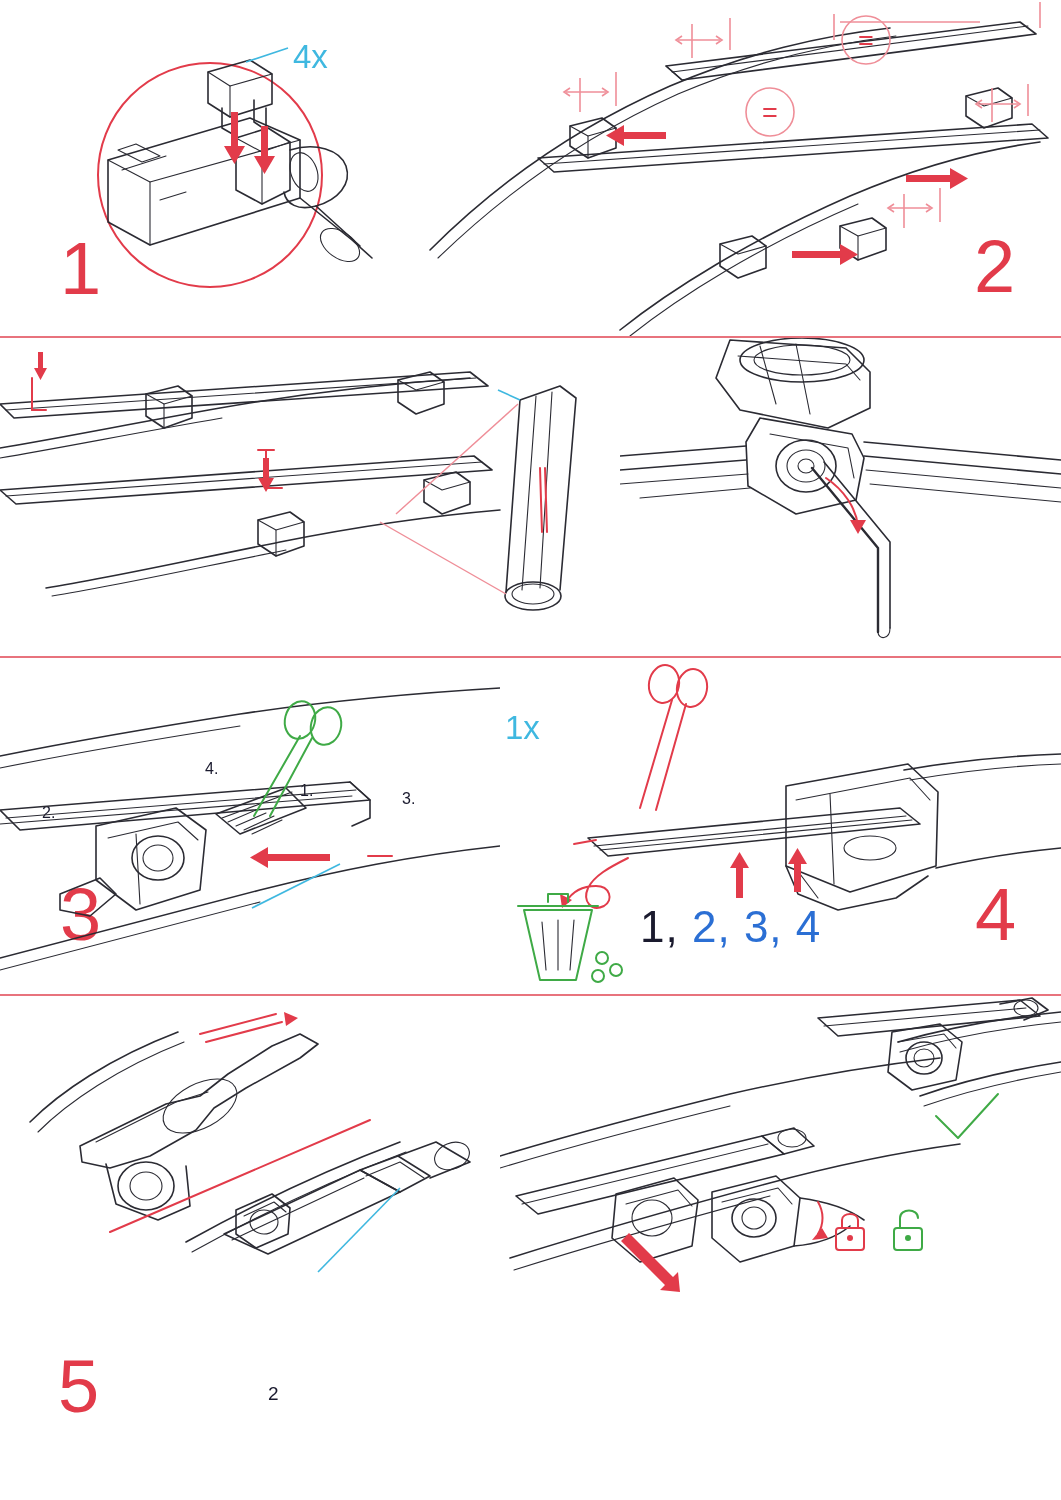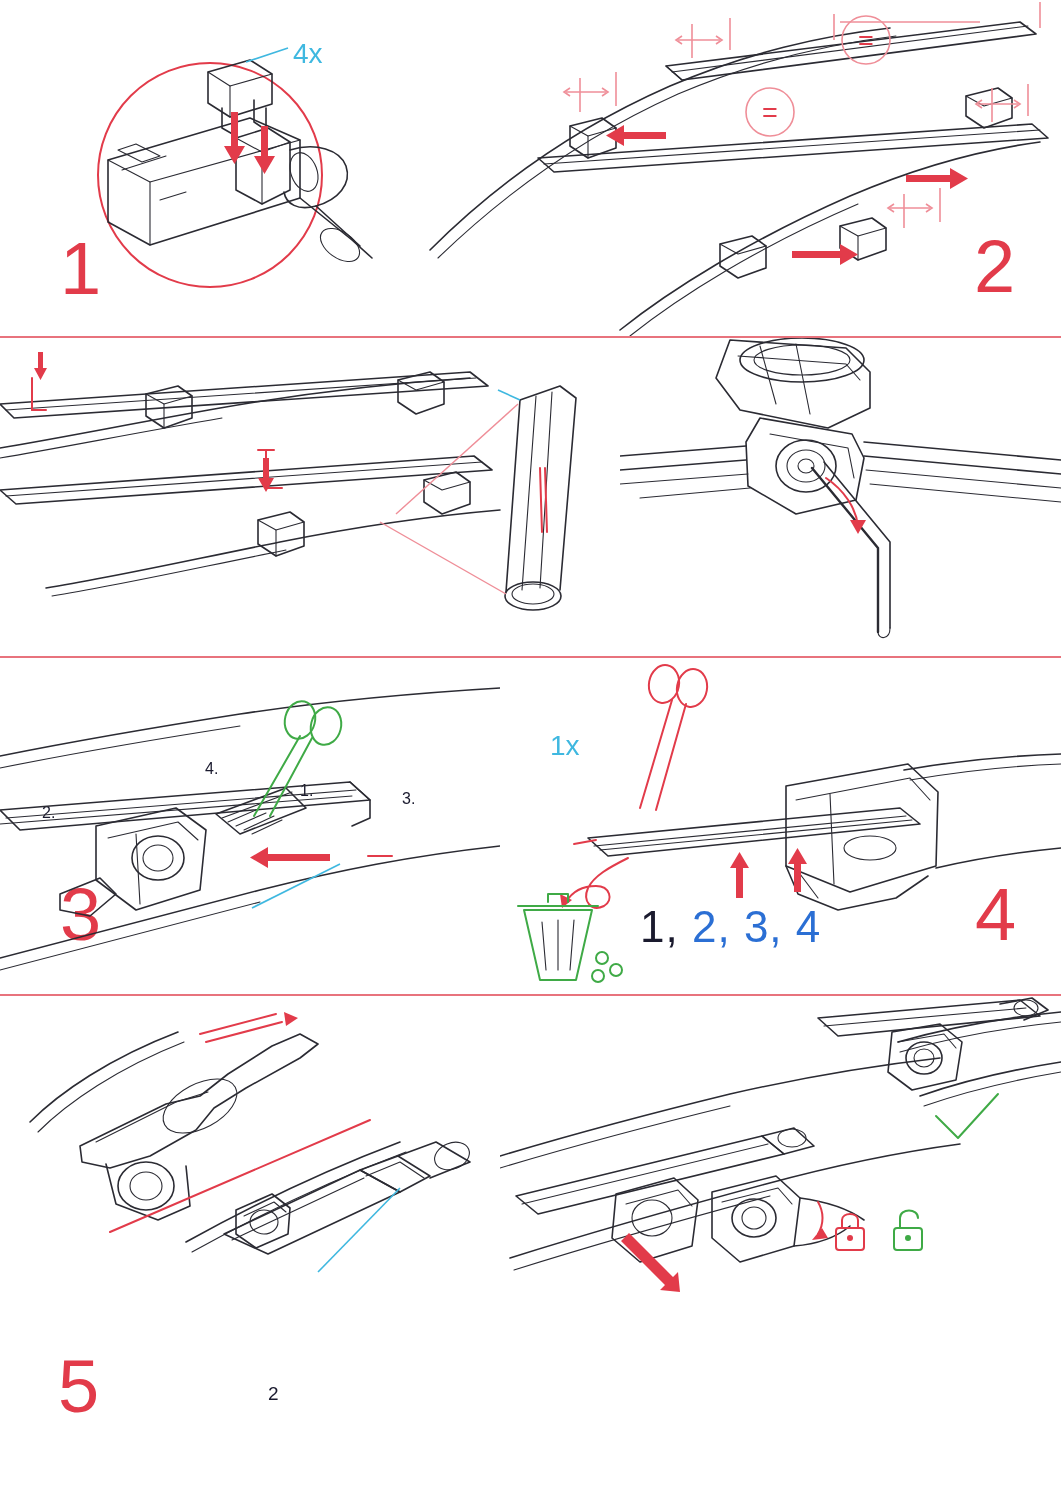--- a/index.html
+++ b/index.html
@@ -22,21 +22,21 @@
     font-family:"Liberation Sans", sans-serif;
     font-weight:400;
     color:#e23b4a;
     font-size:74px;
     line-height:1;
     letter-spacing:2px;
   }
   .qty{
     position:absolute;
     color:#3fb8e0;
-    font-size:28px;
+    font-size:33px;
     font-weight:400;
     font-family:"Liberation Sans", sans-serif;
   }
   .label-sm{
     position:absolute;
     font-size:16px;
     color:#1a1a2e;
   }
   .seq{
     position:absolute;
@@ -226,21 +226,21 @@
       <path class="red" d="M545 130 L547 194"></path>
       <path class="red" d="M540 130 L542 194"></path>
       <path class="lightred" d="M380 184 L506 256"></path>
       <path class="lightred" d="M396 176 L518 66"></path>
       <path class="cyan" d="M498 52 L520 62"></path>
     </svg>
     <div class="label-sm" style="left:205px;top:422px;">4.</div>
     <div class="label-sm" style="left:42px;top:466px;">2.</div>
     <div class="label-sm" style="left:300px;top:444px;">1.</div>
     <div class="label-sm" style="left:402px;top:452px;">3.</div>
-    <div class="qty" style="left:505px;top:392px;margin-left:45px;">1x</div>
+    <div class="qty" style="left:505px;top:371px;">1x</div>
     <div class="stepnum" style="left:60px;top:540px;">3</div>
   </div>
 
   <div class="panel" style="left:620px;top:338px;width:441px;height:318px;">
     <svg width="441" height="318" viewBox="0 0 441 318">
 
       <path class="ln" d="M110 2 L226 10 L250 34 L250 70 L208 90 L120 72 L96 40 Z"></path>
       <path class="ln-thin" d="M118 18 L226 26 L240 42"></path>
       <path class="ln-thin" d="M140 8 L156 66"></path>
       <path class="ln-thin" d="M176 6 L190 76"></path>

